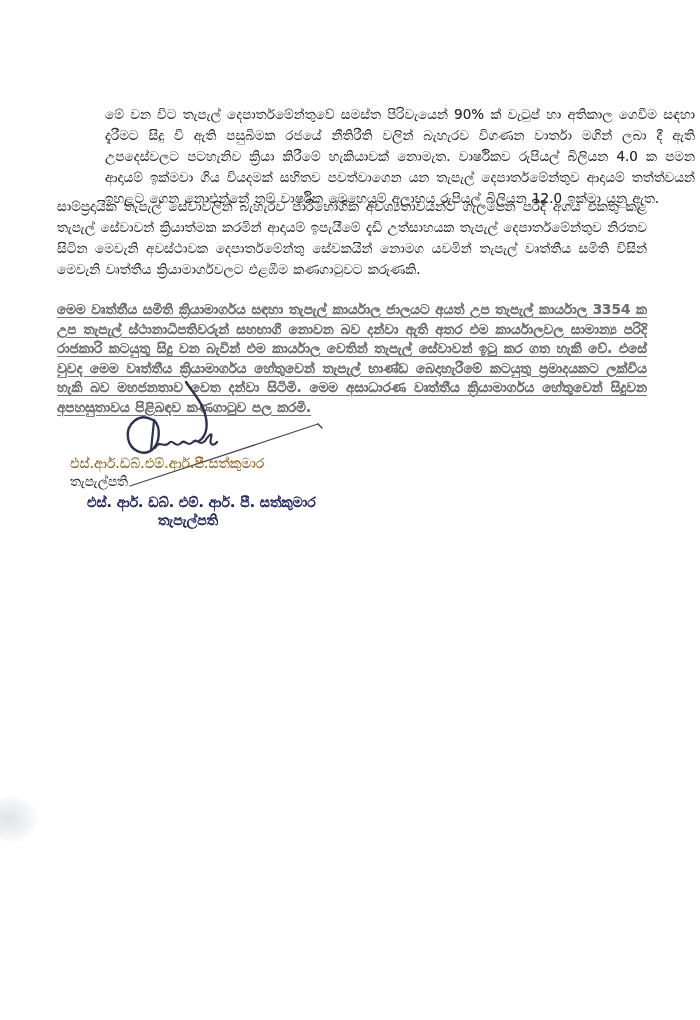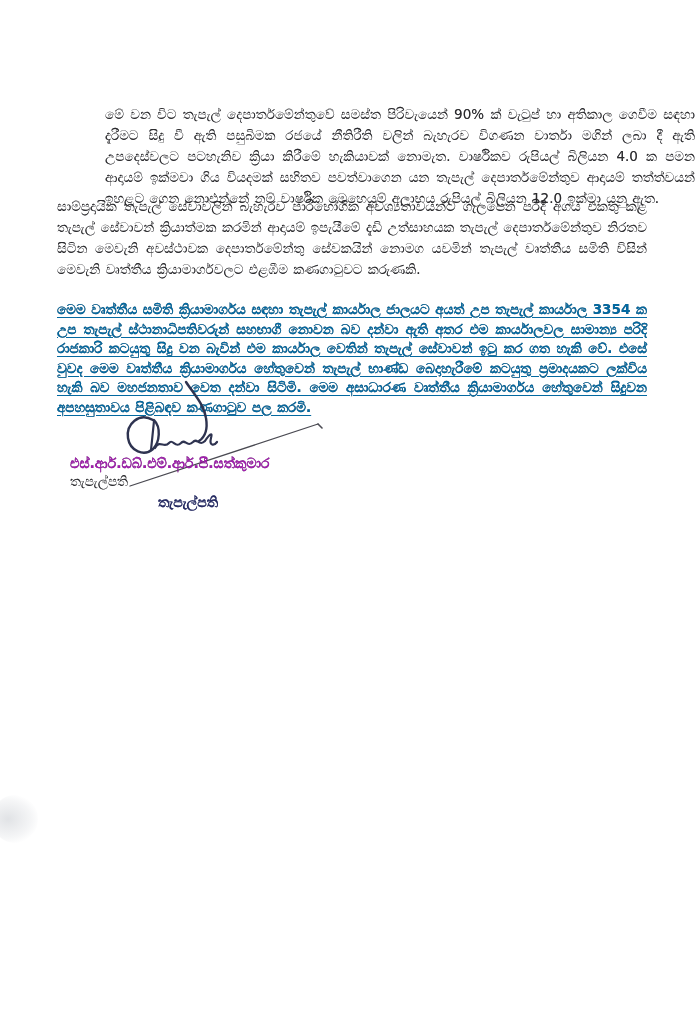--- a/index.html
+++ b/index.html
@@ -26,39 +26,39 @@
     color: #2b2b2e;
     text-shadow: 0 0 0.5px rgba(40,40,45,0.55);
     word-spacing: 1px;
   }
   .para-1 { top: 104px; margin-left: 48px; }
   .para-2 { top: 196px; }
   .para-3 {
     top: 300px;
     line-height: 19.5px;
     font-weight: bold;
-    color: #0369a1;
+    color: #737373;
     text-decoration: underline;
     text-underline-offset: 3px;
     text-shadow: 0 0 0.6px rgba(20,20,25,0.6);
   }
   .sig-svg {
     position: absolute;
     left: 100px;
     top: 370px;
     width: 260px;
     height: 130px;
   }
   .sig-name {
     position: absolute;
     left: 70px;
     top: 455px;
     font-size: 14px;
-    font-weight: bold;
-    color: #a21caf;
+    font-weight: normal;
+    color: #a16207;
     text-shadow: 0 0 0.5px rgba(25,25,30,0.6);
     white-space: nowrap;
   }
   .sig-title {
     position: absolute;
     left: 70px;
     top: 473px;
     font-size: 13.5px;
     color: #2b2b2e;
     text-shadow: 0 0 0.4px rgba(40,40,45,0.5);
@@ -115,18 +115,19 @@
 
     <path d="M 130 486 L 318 424" fill="none" stroke="#4a4a52" stroke-width="1.3" stroke-linecap="round"></path>
     <path d="M 318 424 l 4 4" fill="none" stroke="#4a4a52" stroke-width="1.6" stroke-linecap="round"></path>
   </svg>
 
   <div class="sig-name">එස්.ආර්.ඩබ්.එම්.ආර්.පී.සත්කුමාර</div>
 
   <div class="sig-title">තැපැල්පති</div>
 
   <div class="stamp">
+    <div class="stamp-name">එස්. ආර්. ඩබ්. එම්. ආර්. පී. සත්කුමාර</div>
     <div class="stamp-title">තැපැල්පති</div>
   </div>
 
   <div class="smudge"></div>
 
 </div>
 
 </body></html>

